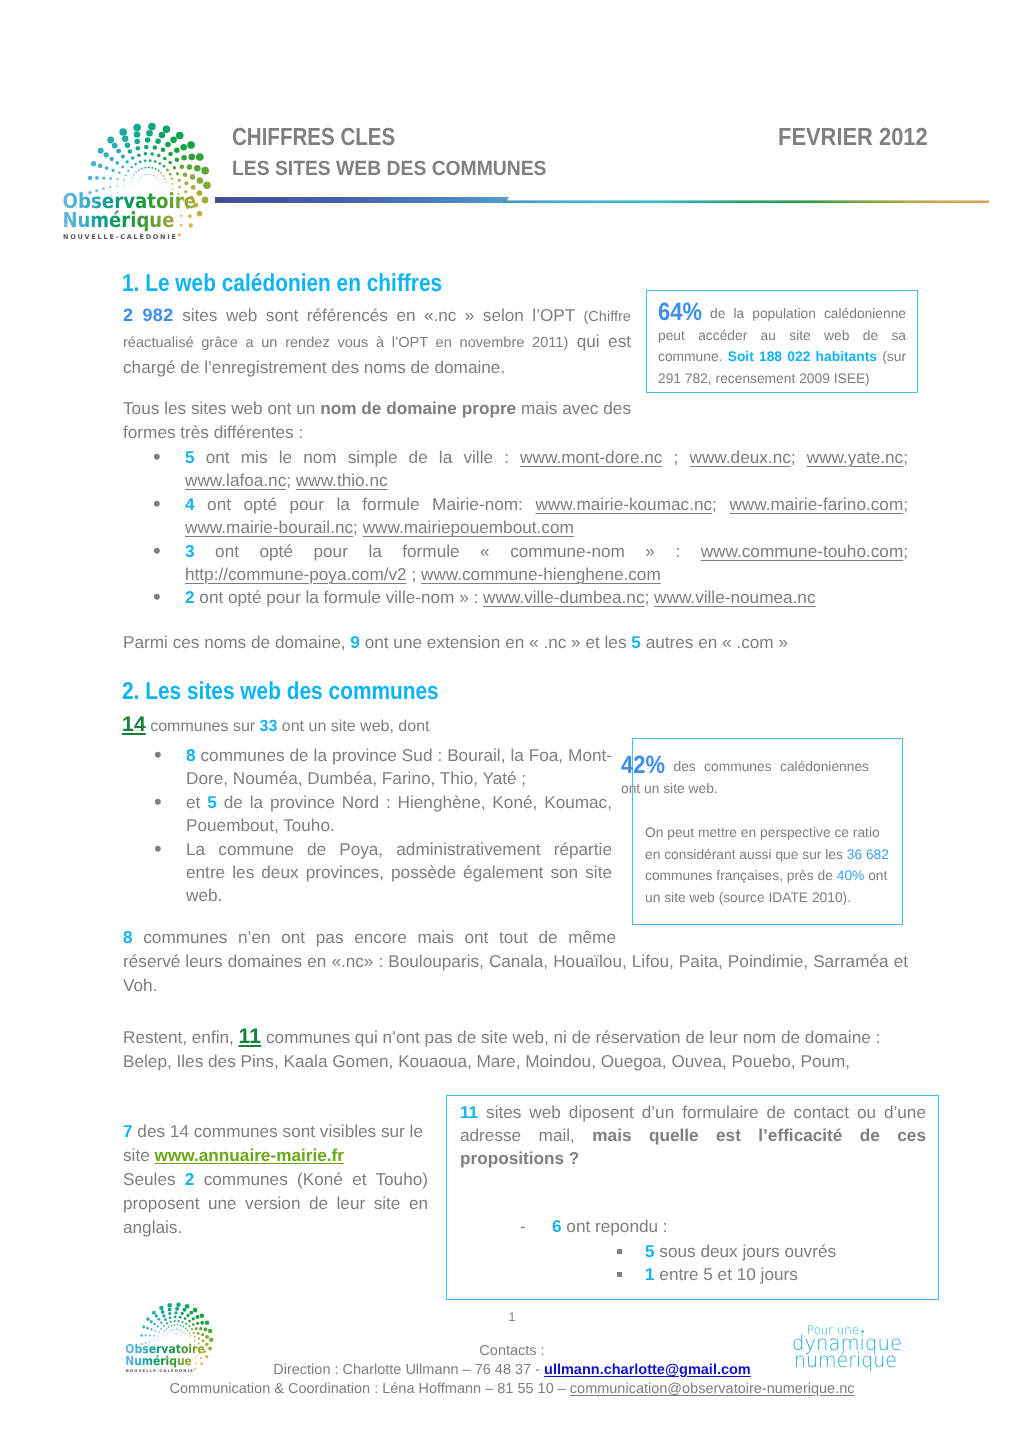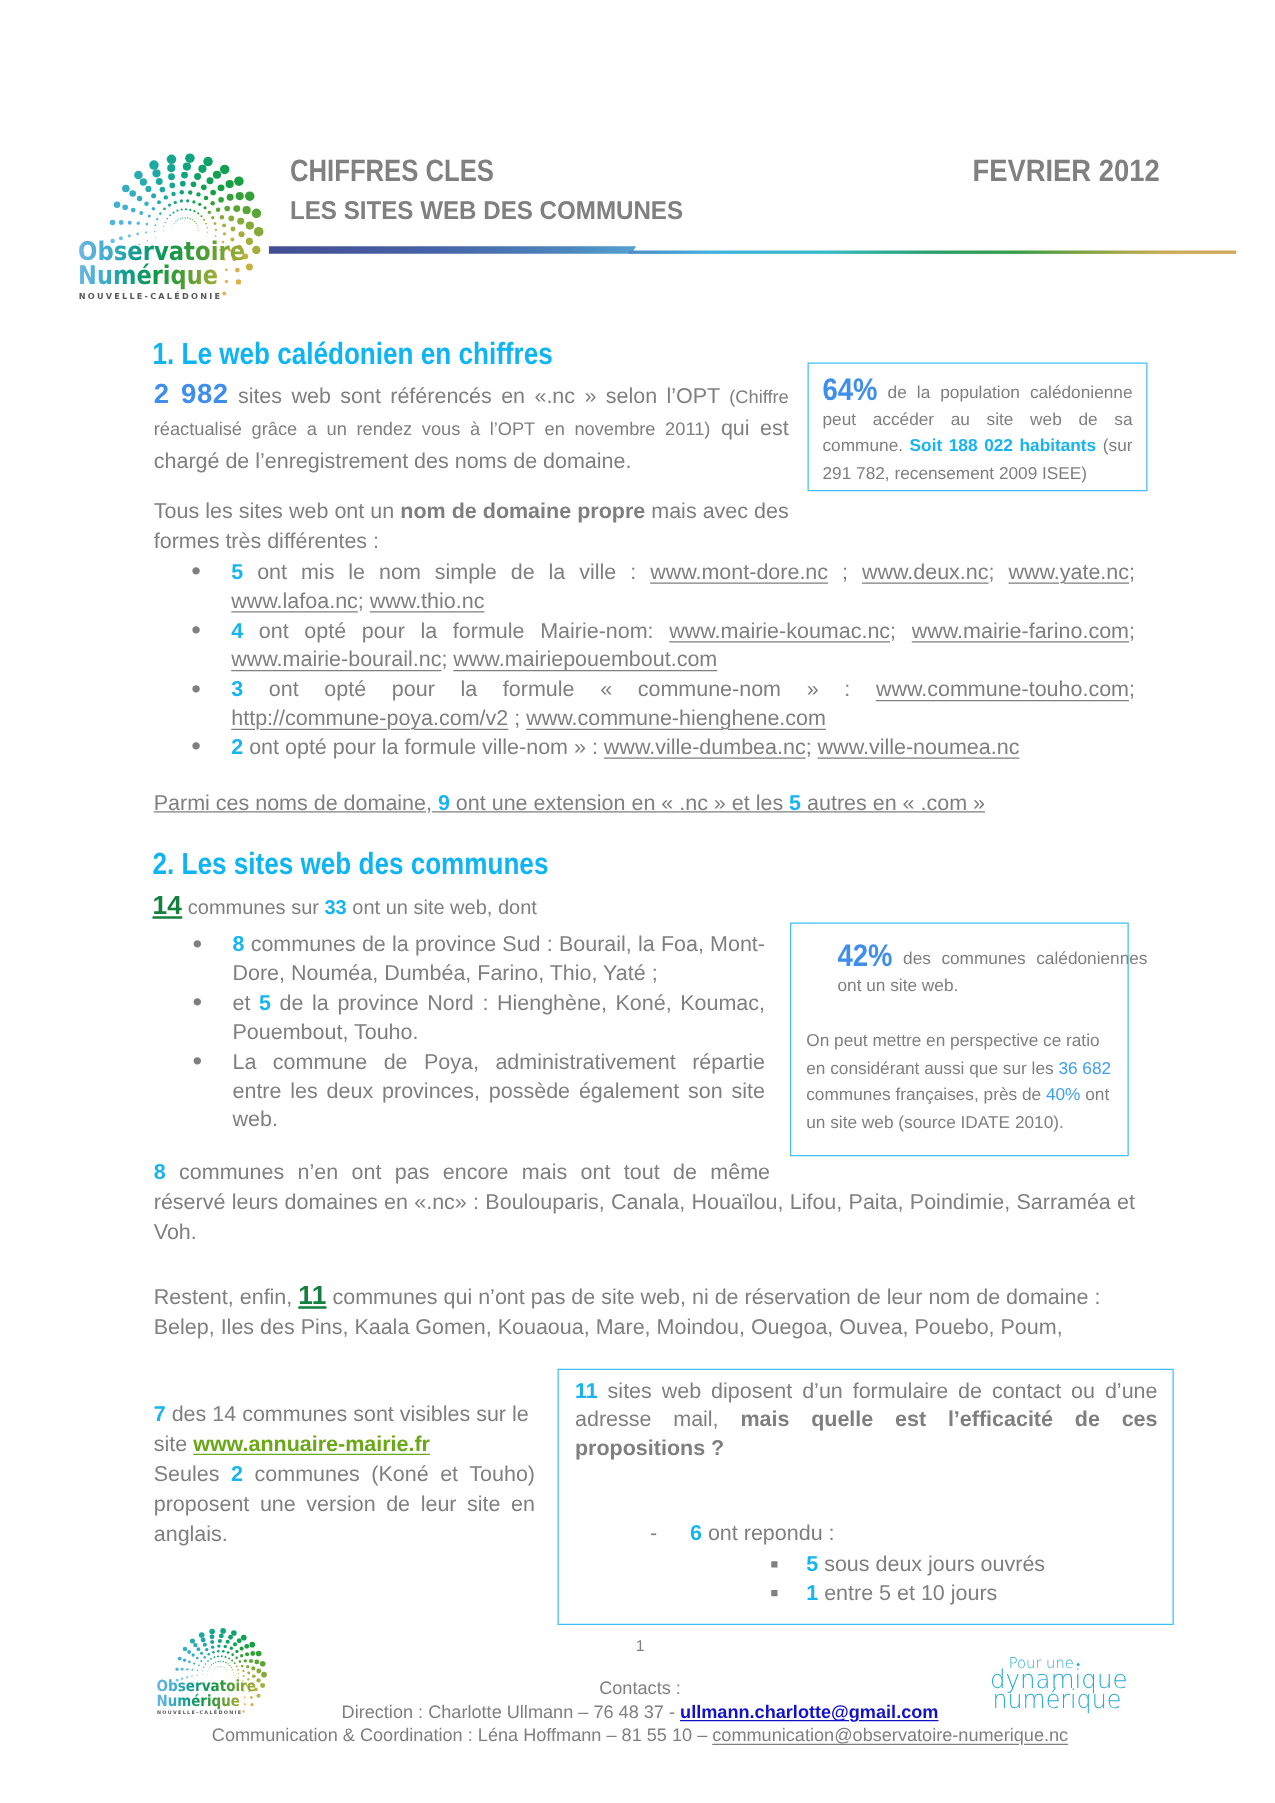--- a/index.html
+++ b/index.html
@@ -20,21 +20,21 @@
   .logo-dots{position:absolute;left:0;top:0;}
   #logo-top{left:57px;top:99px;width:163px;height:145px;}
   #logo-foot{left:122px;top:1288px;width:97px;height:87px;}
   #hdr-rule{left:215px;top:192px;}
 
   
   .para{position:absolute;color:#7f7f7f;font-size:17.2px;line-height:24.2px;text-align:justify;}
   .numc{color:#17b4ef;font-weight:bold;}
   .numl{color:#3f9ff0;margin-top:17px;}
   .floatspacer{float:right;width:292px;height:6px;}
-  .bignum{color:#3f8eeb;font-weight:bold;font-size:22px;letter-spacing:0.4px;}
+  .bignum{color:#3f8eeb;font-weight:bold;font-size:18px;letter-spacing:0.4px;}
   .bignum2{color:#15803d;font-weight:bold;font-size:21px;letter-spacing:0.2px;text-decoration:underline;}
   h2.sec{position:absolute;margin:0;color:#0fb5f2;font-size:24.5px;font-weight:bold;line-height:22px;white-space:nowrap;transform:scaleX(0.852);transform-origin:0 0;}
   .small{font-size:14.6px;}
   .small2{font-size:16px;}
   .u{text-decoration:underline;text-decoration-thickness:1px;text-underline-offset:2.5px;word-break:keep-all;white-space:nowrap;}
   .greenlink{color:#6aa818;text-decoration:underline;text-underline-offset:2px;}
   .bluebold{color:#17b4ef;font-weight:bold;}
   .bluebox{position:absolute;border:1.7px solid #41bff4;box-sizing:border-box;background:#fff;}
   .bx{position:absolute;color:#7f7f7f;font-size:13.8px;line-height:21.7px;text-align:justify;}
   .bigpct{color:#3f8eeb;font-weight:bold;font-size:25px;display:inline-block;transform:scaleX(0.88);transform-origin:0 50%;margin-right:-6px;vertical-align:-2px;}
@@ -44,30 +44,30 @@
   .sqrow .sq{position:absolute;left:0px;top:9px;width:5px;height:5px;background:#808080;}
   .ft{font-size:14.5px;line-height:19px;color:#7f7f7f;white-space:nowrap;text-align:center;}
   .mailblue{color:#1111cc;text-decoration:underline;text-underline-offset:2px;}
   .mailgray{color:#7f7f7f;text-decoration:underline;text-underline-offset:2px;}
 
   
   #s1-head{left:122px;top:273px;}
   #s1-p1{left:123px;top:303px;width:508px;}
   #s1-p2{left:123px;top:396px;width:508px;}
   #s1-list{position:absolute;left:185px;top:446px;width:723px;}
-  #s1-p3{left:123px;top:630px;width:785px;text-align:left;text-decoration:underline;}
+  #s1-p3{left:123px;top:630px;width:785px;text-align:left;}
   #box1{left:646px;top:290px;width:272px;height:103px;}
   #box1-txt{left:658px;top:302px;width:248px;}
   #s2-head{left:122px;top:681px;}
   #s2-p1{left:122px;top:713px;width:500px;text-align:left;}
   #s2-list{position:absolute;left:186px;top:744px;width:426px;}
   #s2-p2{left:123px;top:925px;width:785px;}
   #s2-p3{left:123px;top:1025px;width:785px;text-align:left;}
   #box2{left:632px;top:738px;width:271px;height:187px;}
-  #box2-txt1{left:670px;top:755px;width:248px;}
+  #box2-txt1{left:621px;top:755px;width:248px;}
   #box2-txt2{left:645px;top:822px;width:248px;text-align:left;}
   #s3-p1{left:123px;top:1119px;width:305px;text-align:left;}
   #s3-p2{left:123px;top:1167px;width:305px;}
   #box3{left:446px;top:1095px;width:493px;height:205px;}
   #box3-txt1{left:460px;top:1101px;width:466px;font-size:17.2px;line-height:23px;}
   #box3-txt2{left:460px;top:1169px;width:466px;font-size:17.2px;line-height:23px;}
   #box3-txt3{left:460px;top:1215px;width:466px;text-align:left;font-size:17.2px;line-height:23px;}
   #box3-txt3 .b3dash{display:inline-block;width:92px;padding-left:60px;box-sizing:border-box;}
   #box3-sub{position:absolute;left:617px;top:1240px;width:320px;}
   #tagline{left:784px;top:1315px;}

